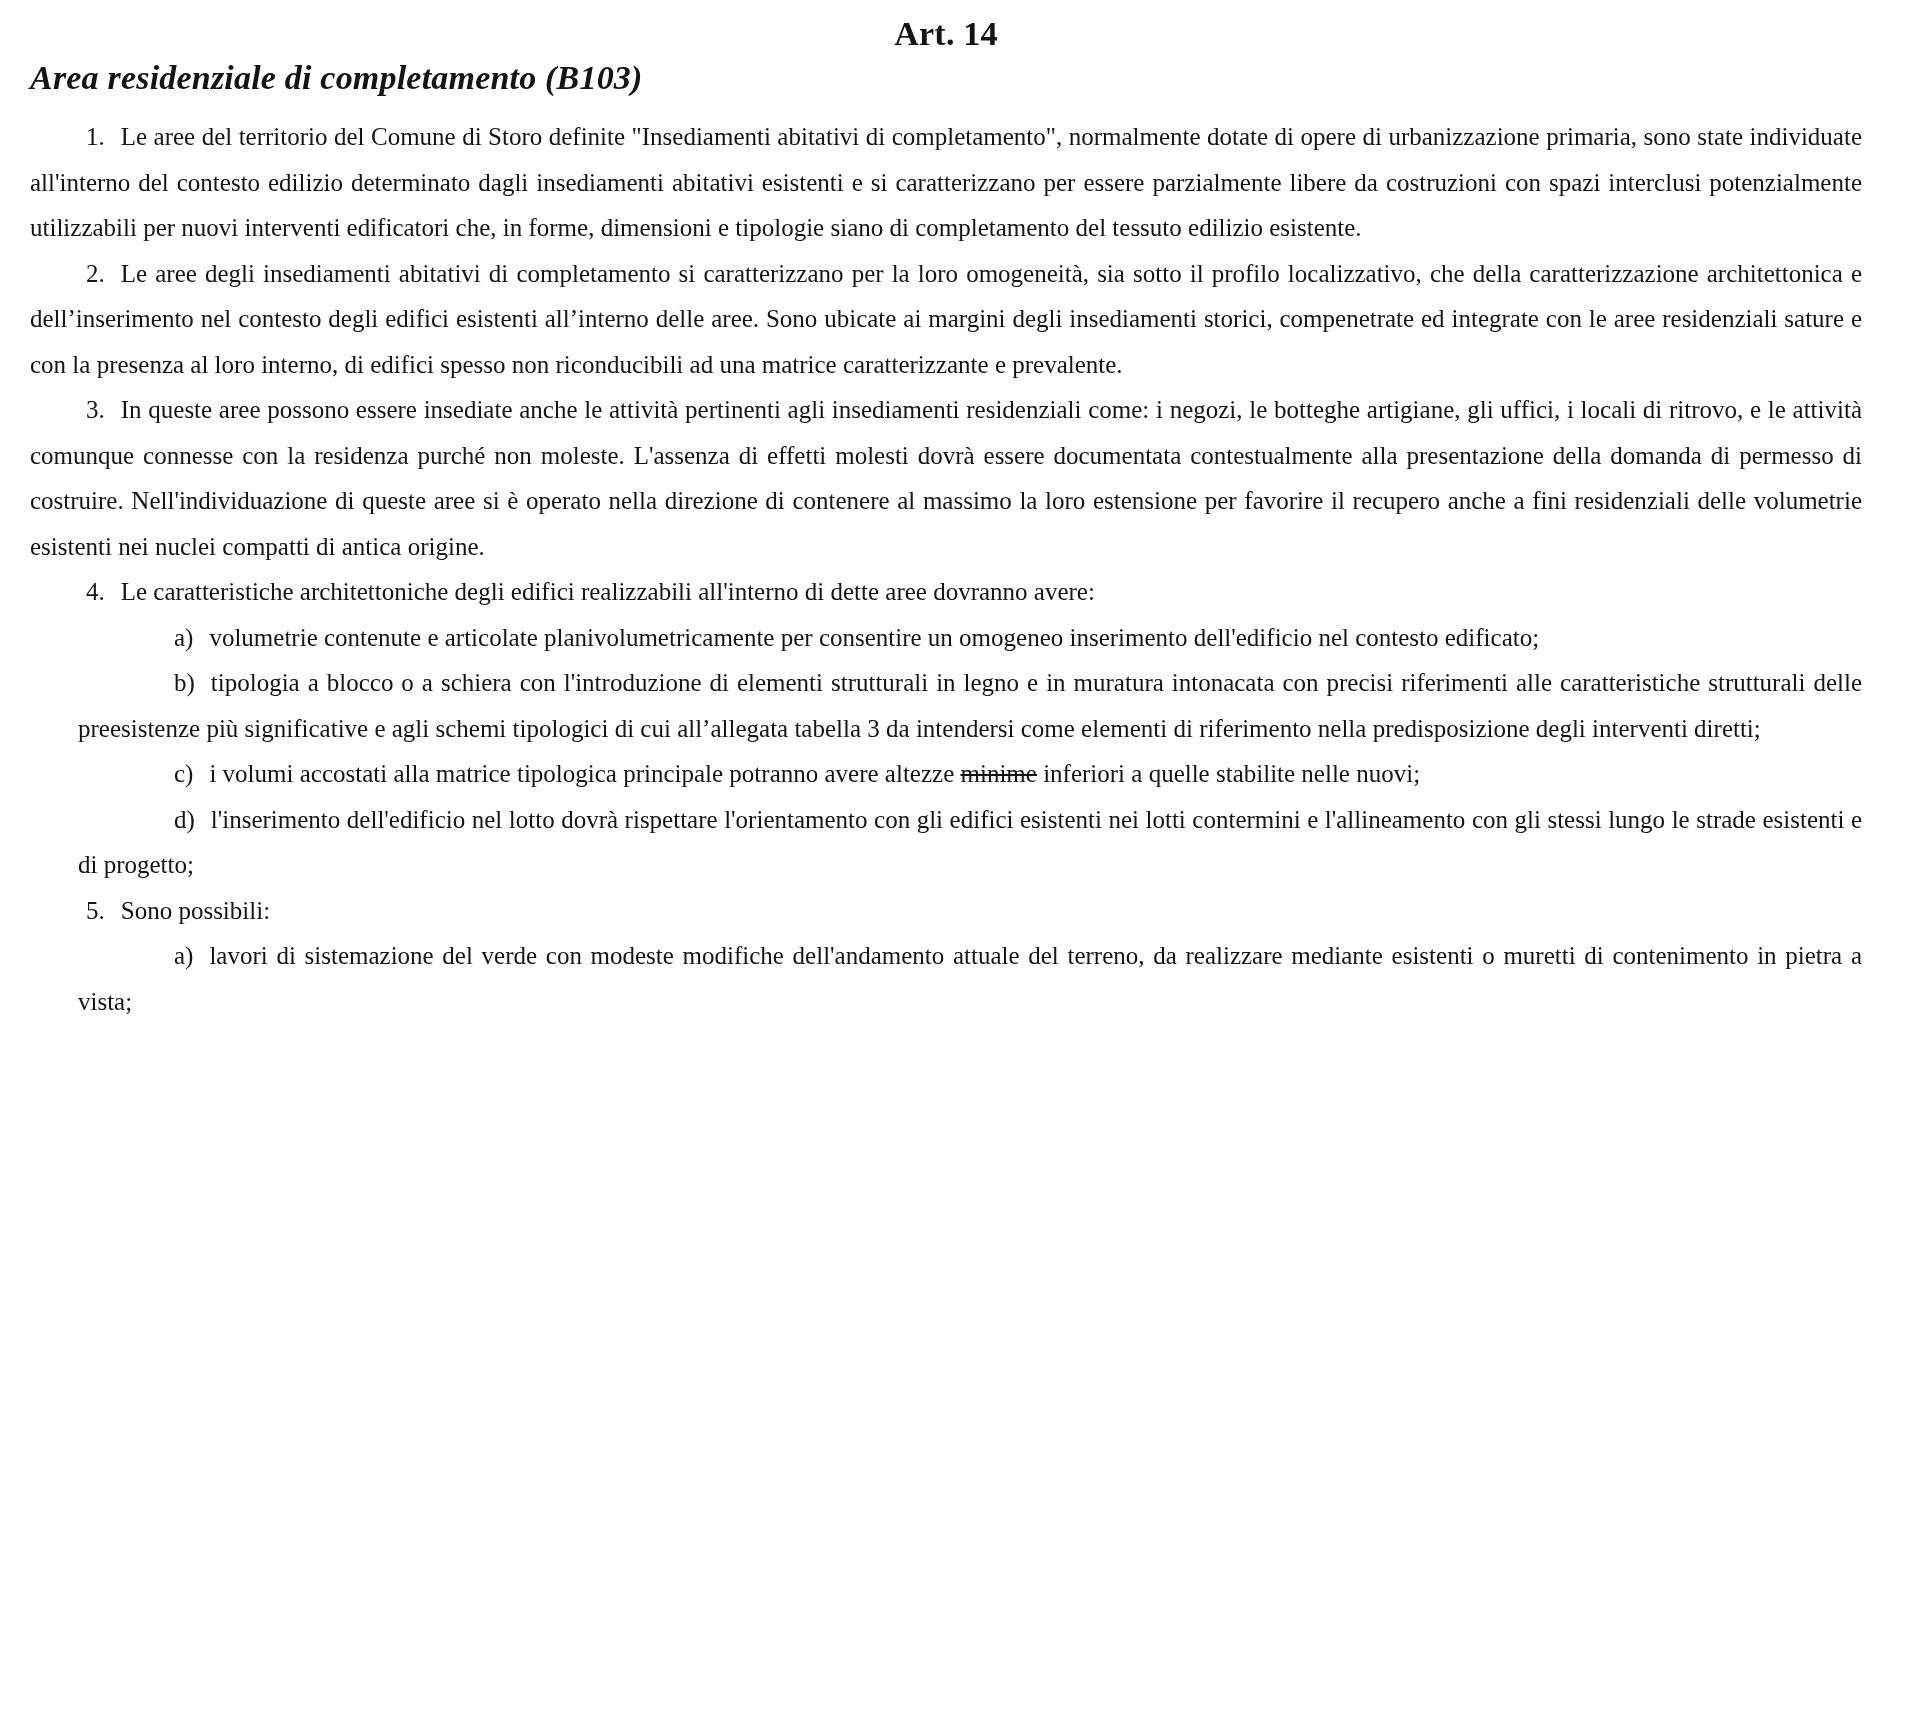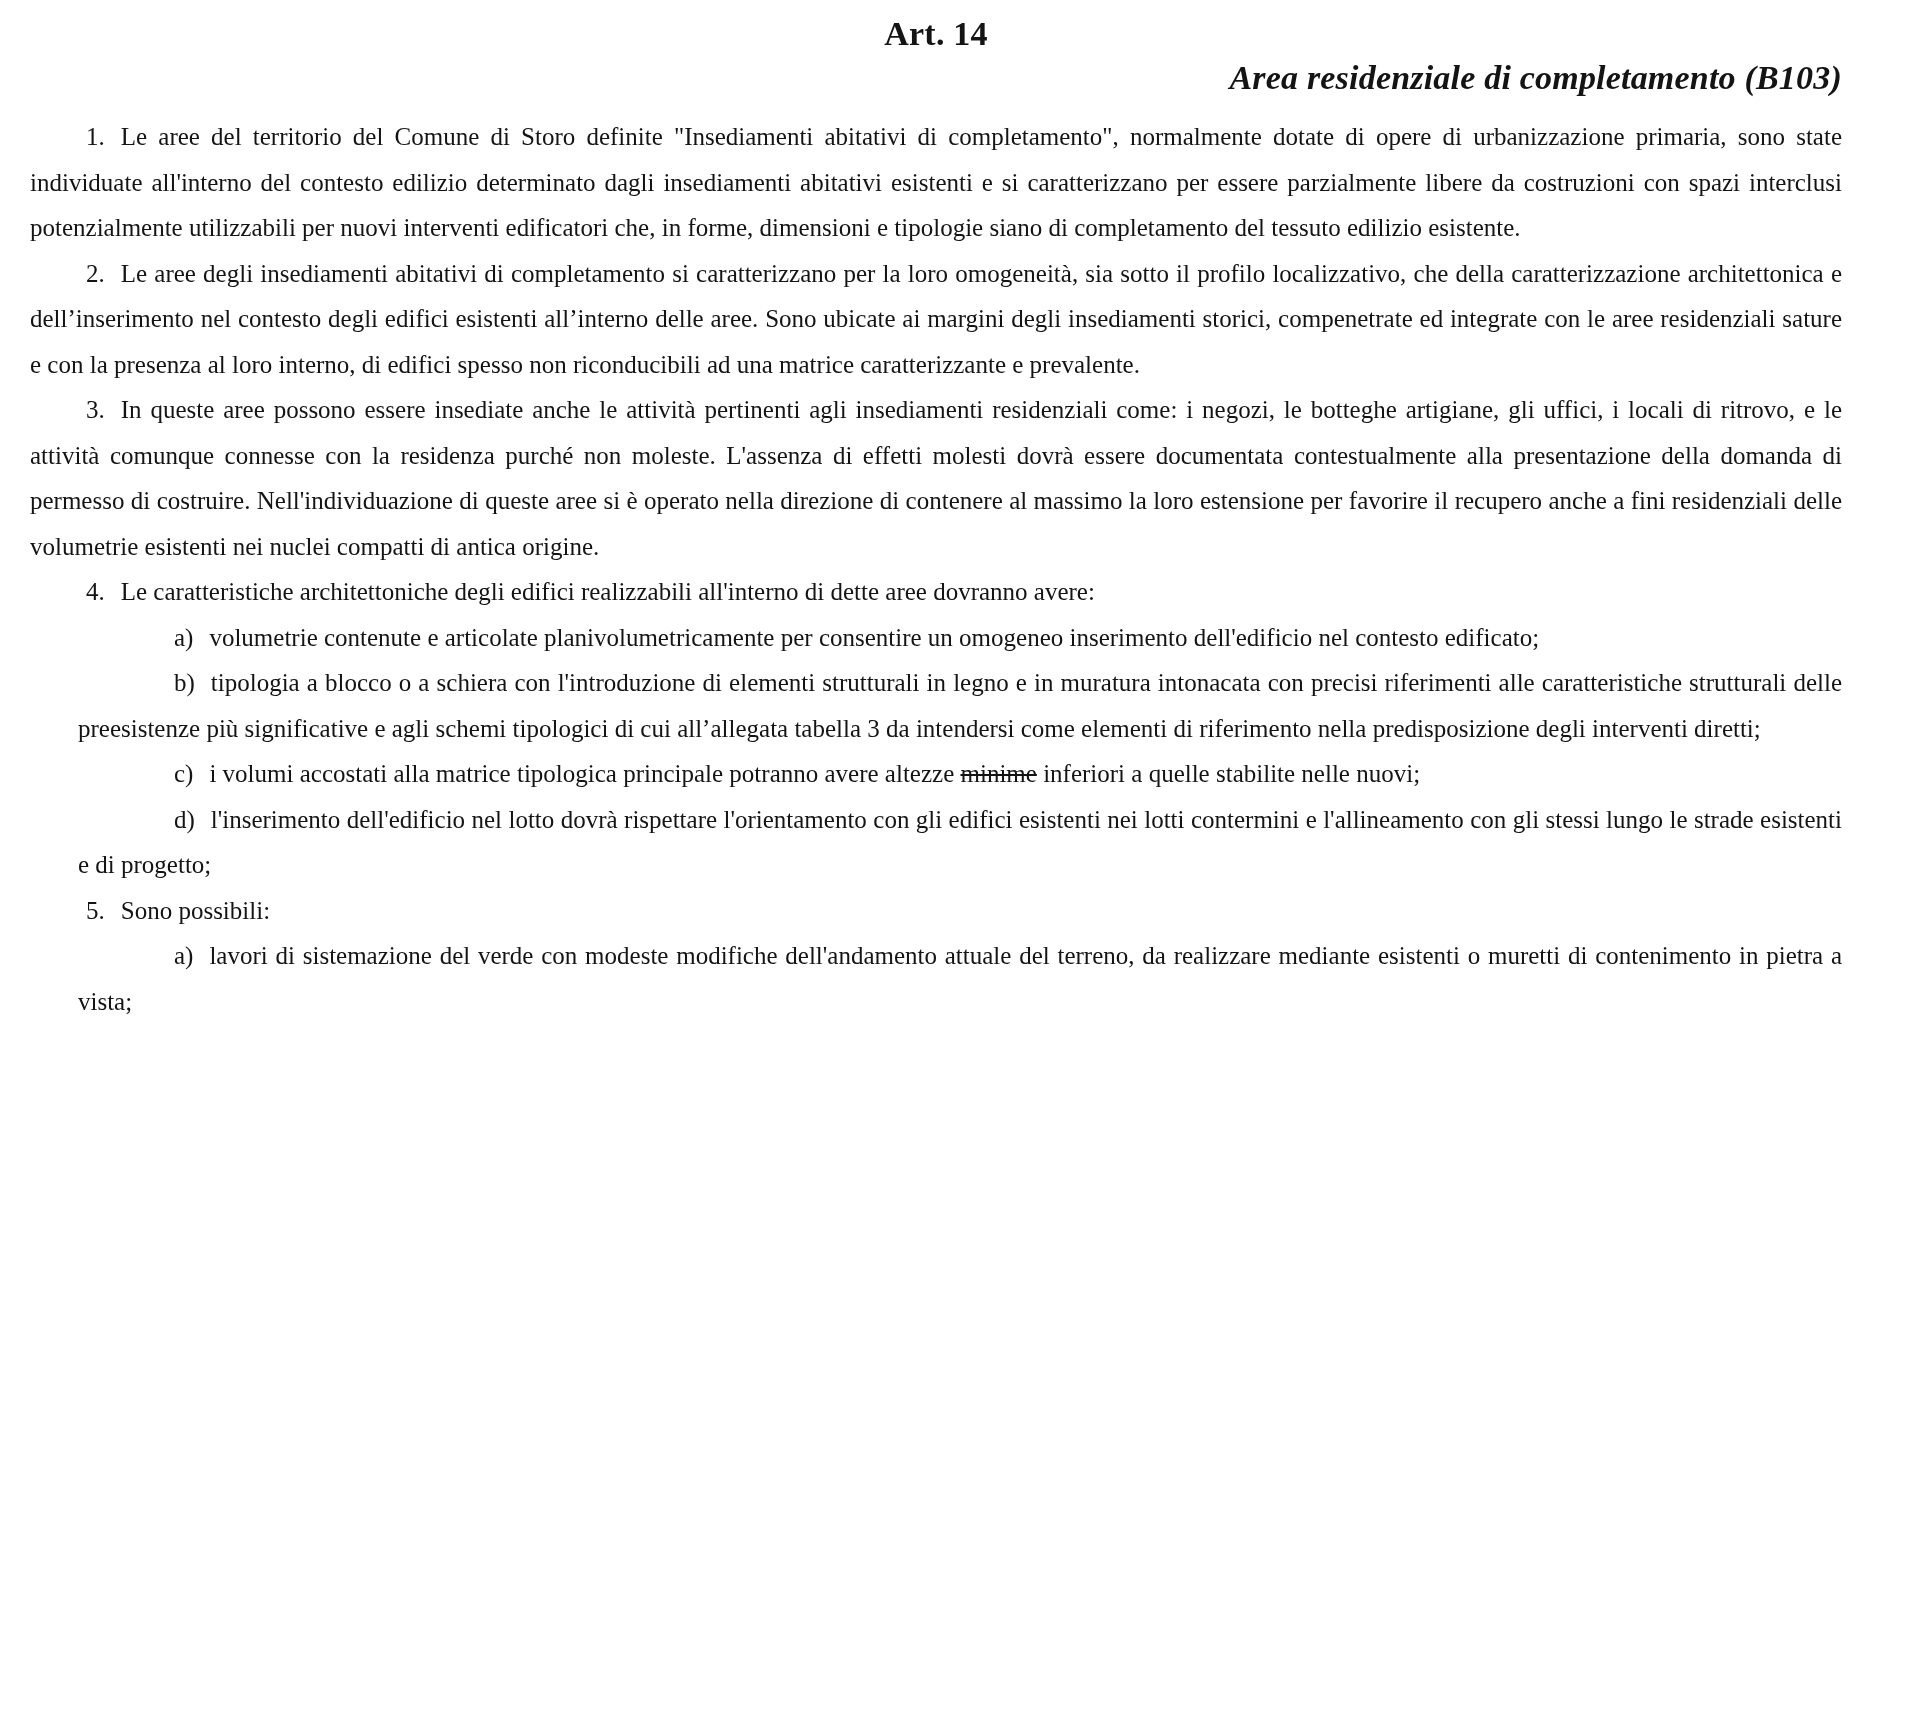--- a/index.html
+++ b/index.html
@@ -7,37 +7,37 @@
     padding: 0;
     background: #ffffff;
   }
 
   #page {
     position: relative;
     width: 1920px;
     min-height: 1729px;
     background: #ffffff;
     box-sizing: border-box;
-    padding: 14px 78px 0 30px;
+    padding: 14px 58px 0 30px;
     font-family: "Liberation Serif", "DejaVu Serif", serif;
     color: #141414;
   }
 
   
   .art-title {
     text-align: center;
     font-weight: bold;
     font-size: 34px;
     line-height: 1.18;
     letter-spacing: 0.2px;
     margin: 0 0 4px 0;
   }
 
   .art-subtitle {
-    text-align: right;
+    text-align: left;
     font-style: italic;
     font-size: 34px;
     line-height: 1.18;
     margin: 0 0 16px 0;
     letter-spacing: 0.2px;
   }
 
   
   .para {
     text-align: justify;

